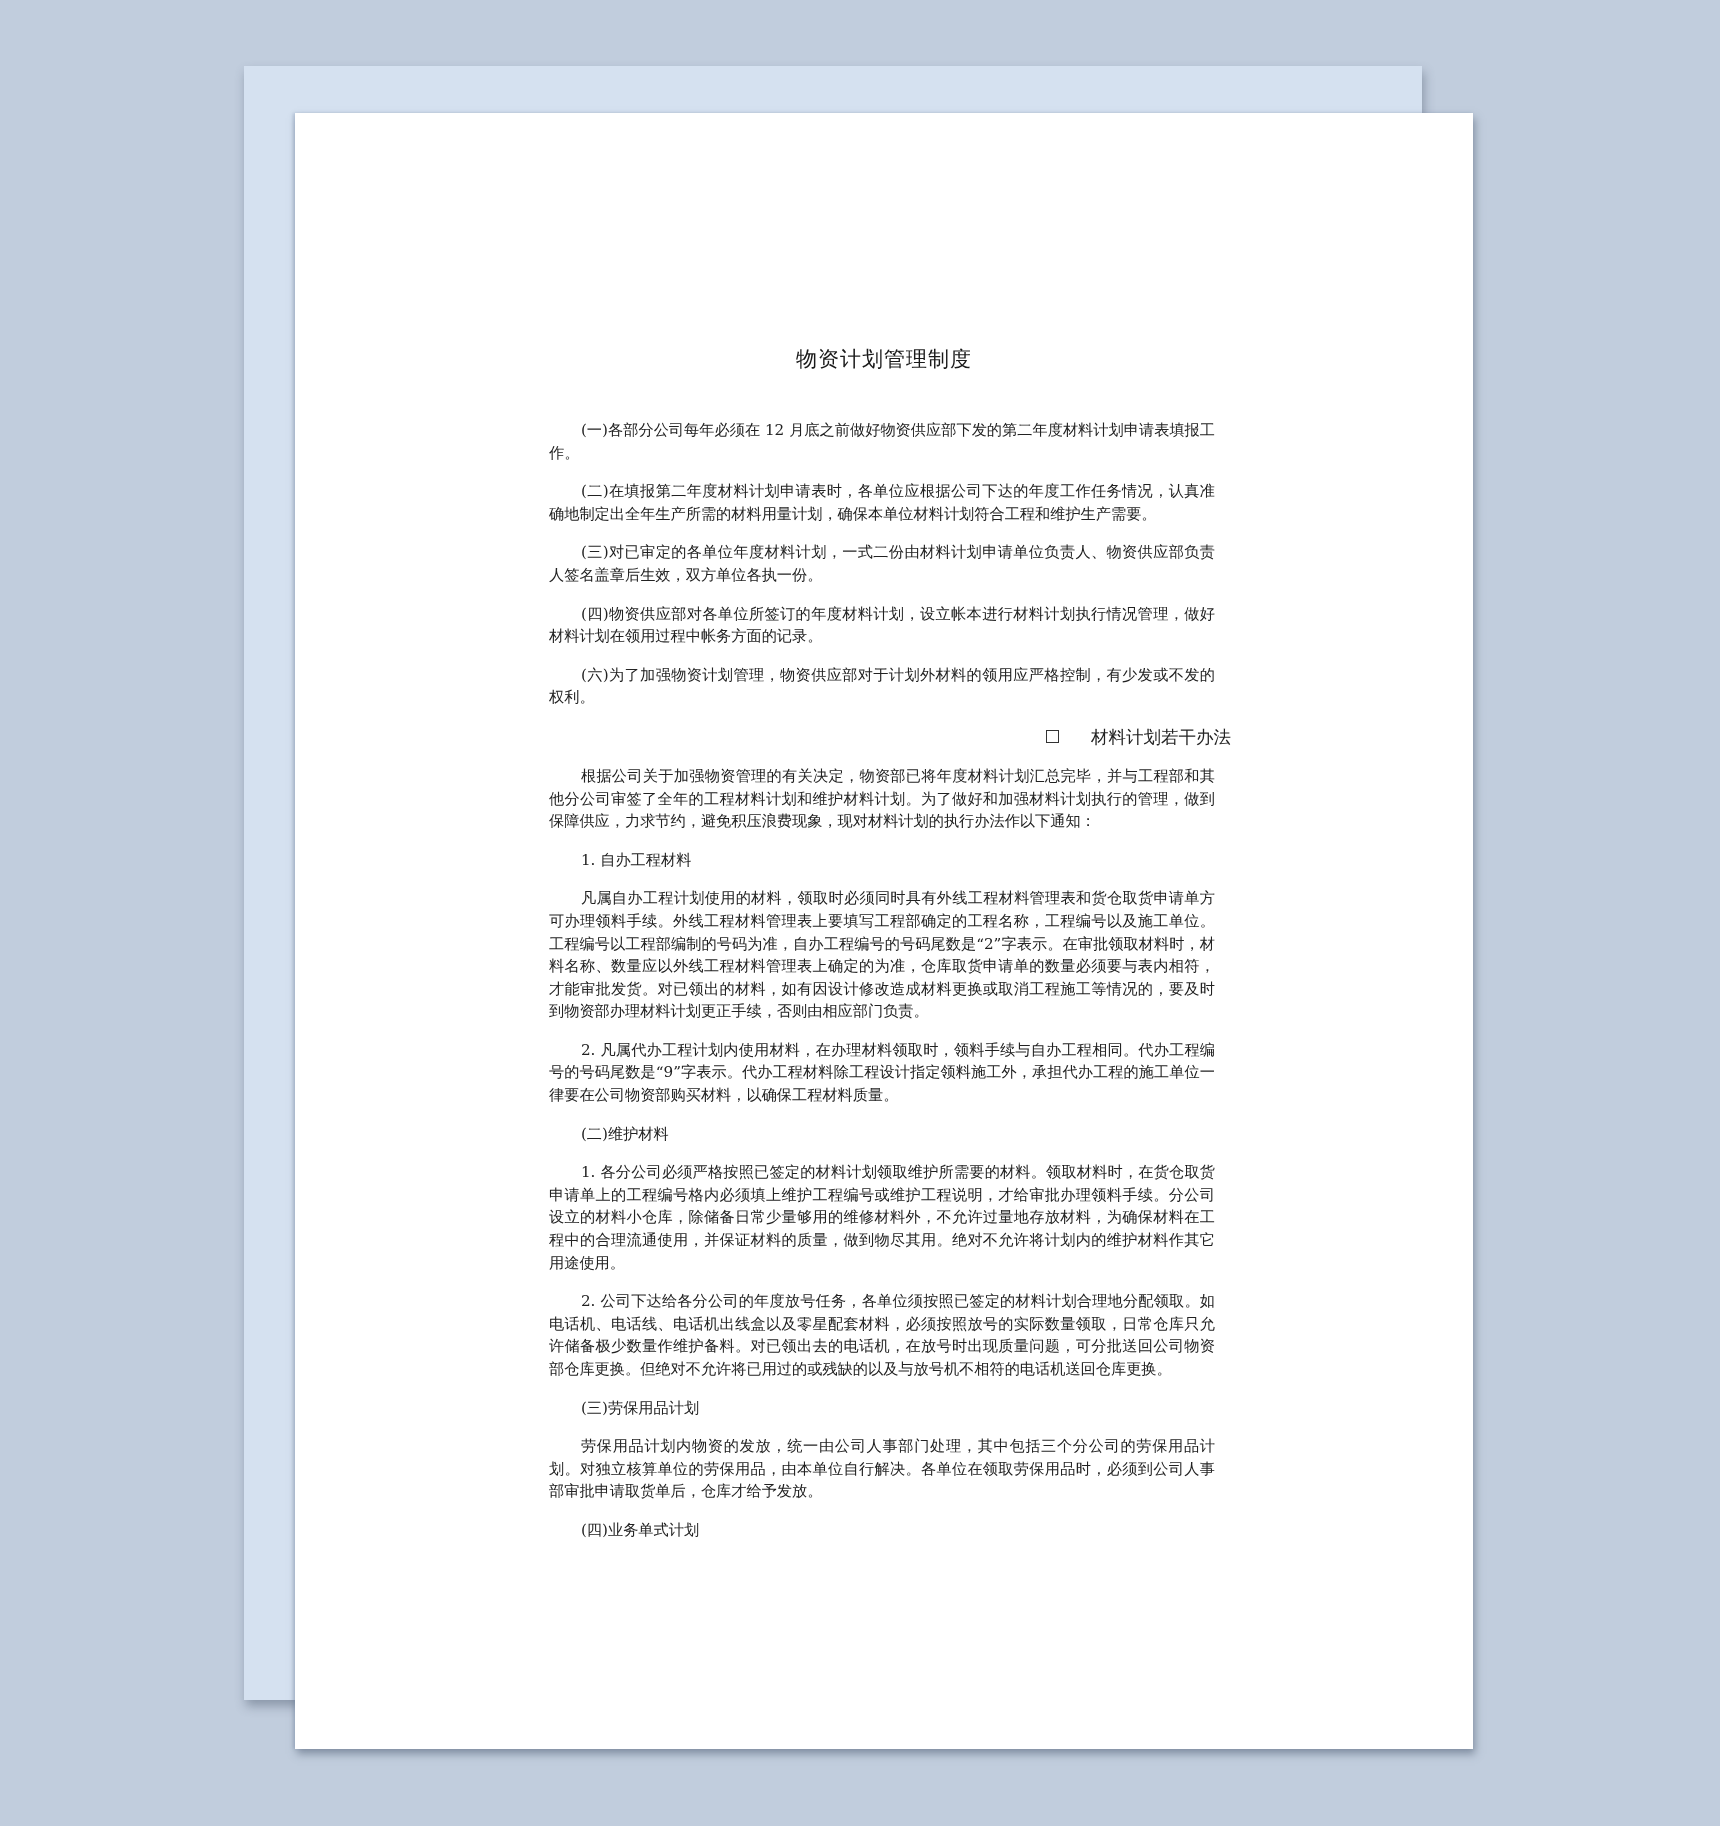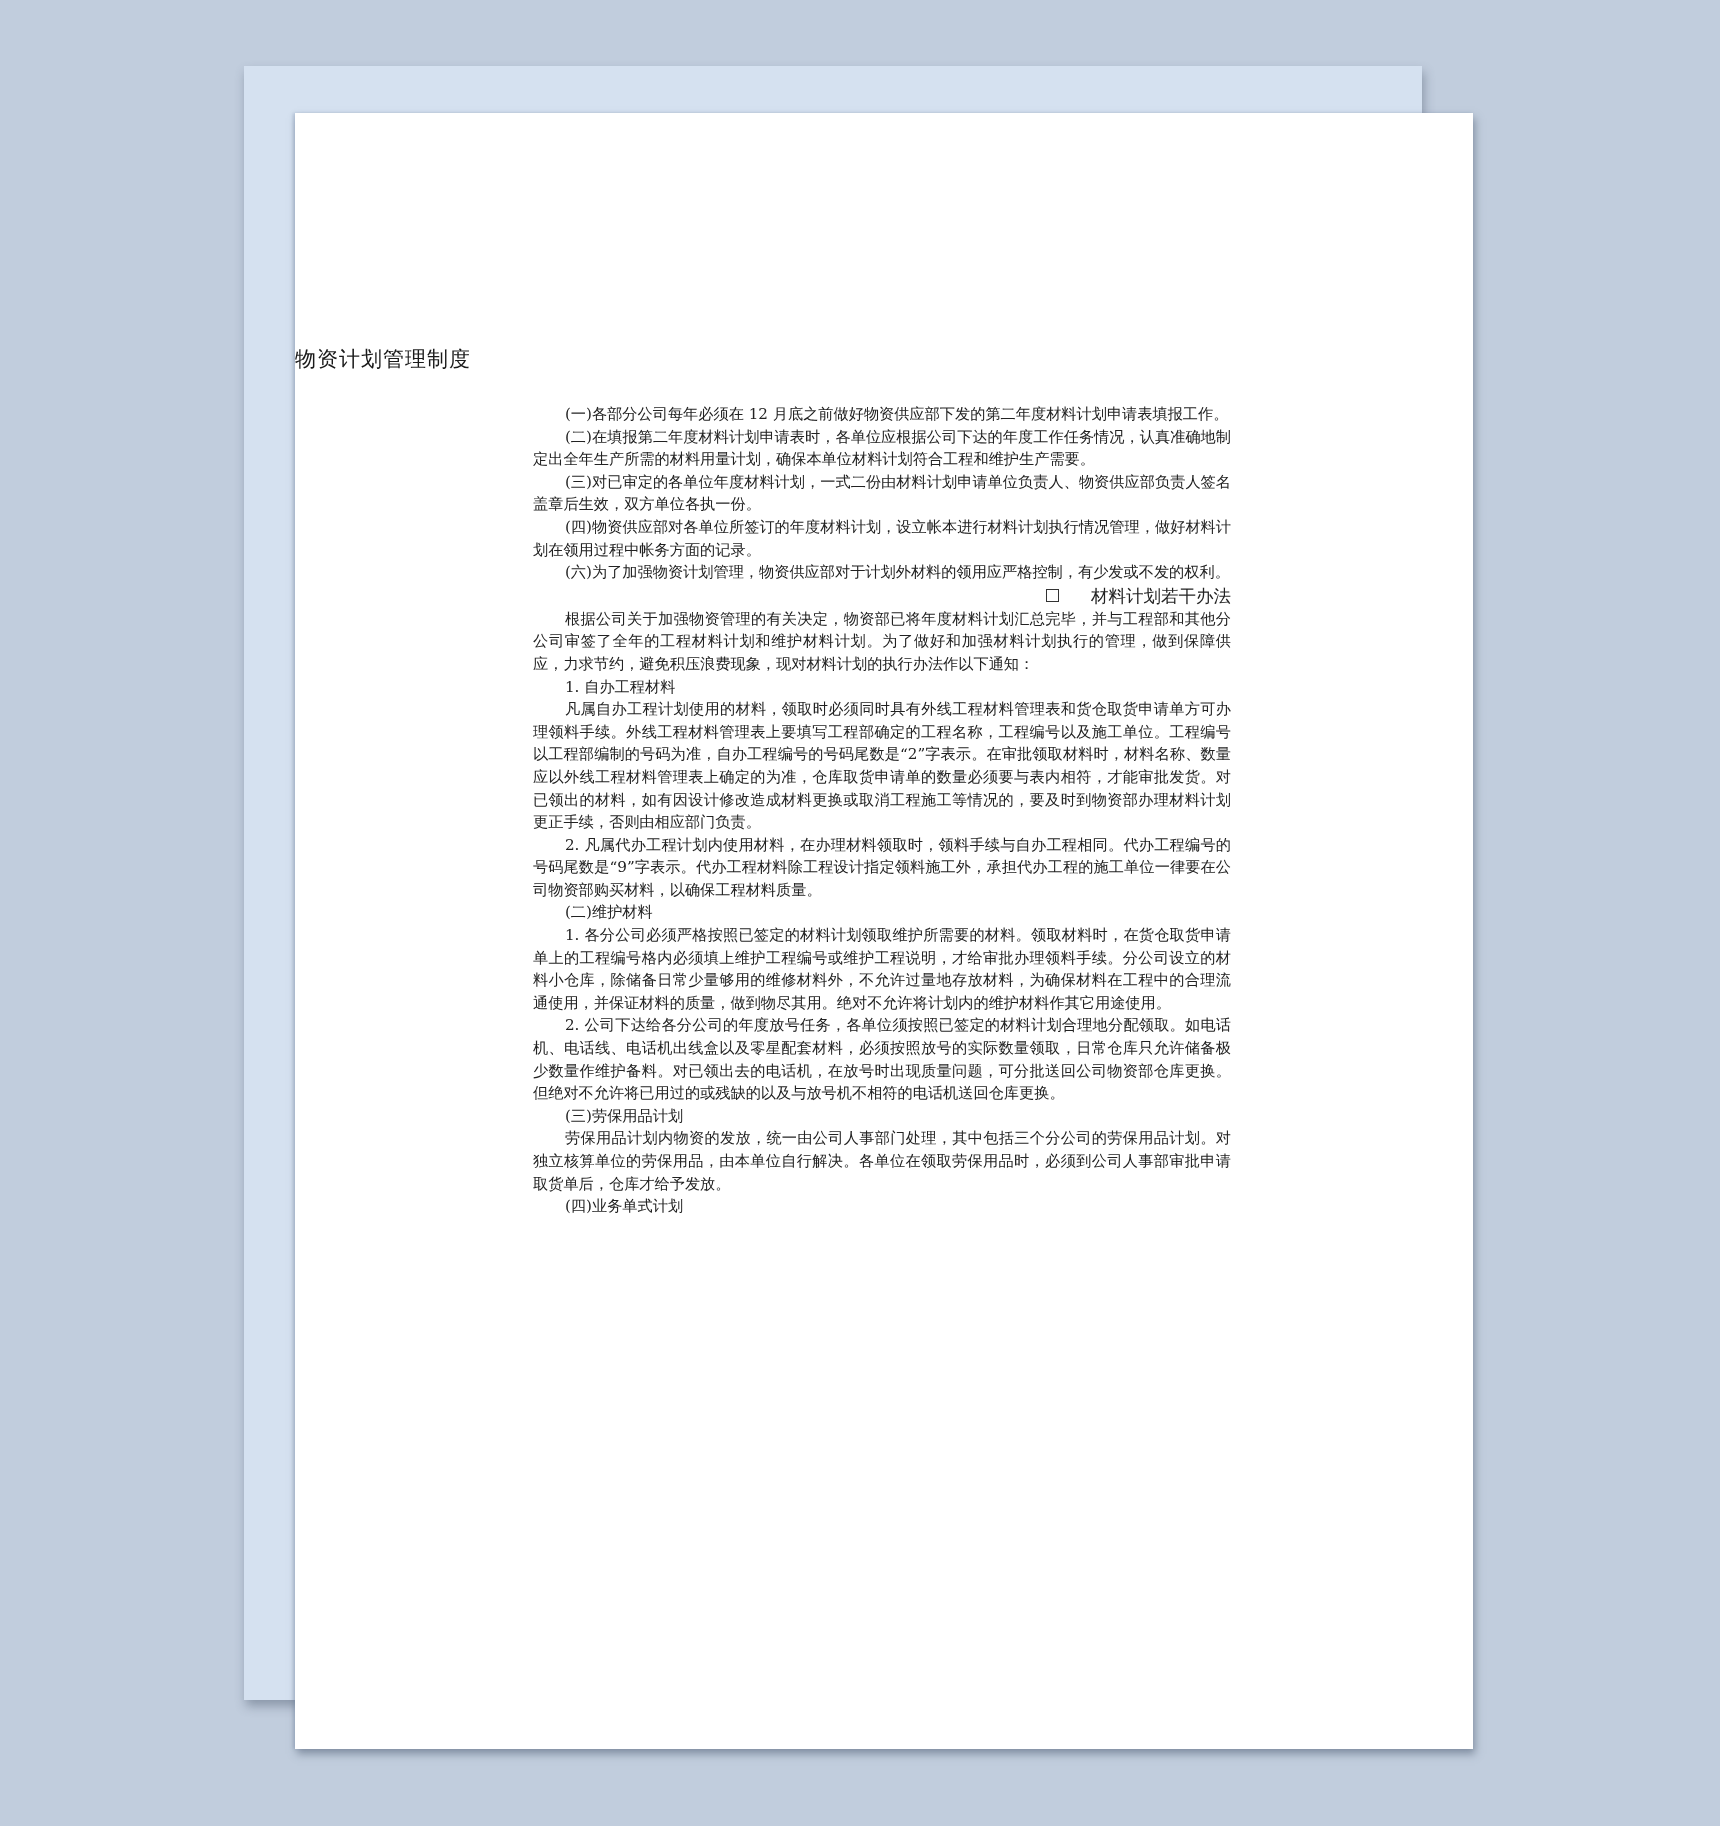--- a/index.html
+++ b/index.html
@@ -21,37 +21,37 @@
     position: absolute;
     left: 295px; top: 113px;
     width: 1178px; height: 1636px;
     background: #ffffff;
     box-shadow: -2px 0 3px rgba(120,140,170,0.35), 2px 5px 8px rgba(70, 85, 105, 0.5);
   }
   .doc-title {
     position: absolute;
     left: 0; top: 232px;
     width: 1178px;
-    text-align: left;
+    text-align: center;
     font-size: 21px;
     color: #1a1a1a;
     font-family: "DejaVu Sans", "Liberation Sans", sans-serif;
     letter-spacing: 1px;
   }
   .doc-body {
     position: absolute;
     left: 238px; top: 290px;
     width: 698px;
     font-size: 15.2px;
     line-height: 22.6px;
     color: #222;
     text-align: justify;
   }
   .doc-body p {
-    margin: 0;
+    margin: 16px;
     text-indent: 2.1em;
   }
   .doc-heading {
     margin: 0;
     padding-left: 37px;
     font-size: 17.5px;
     line-height: 24px;
     color: #222;
     display: flex;
     align-items: center;

